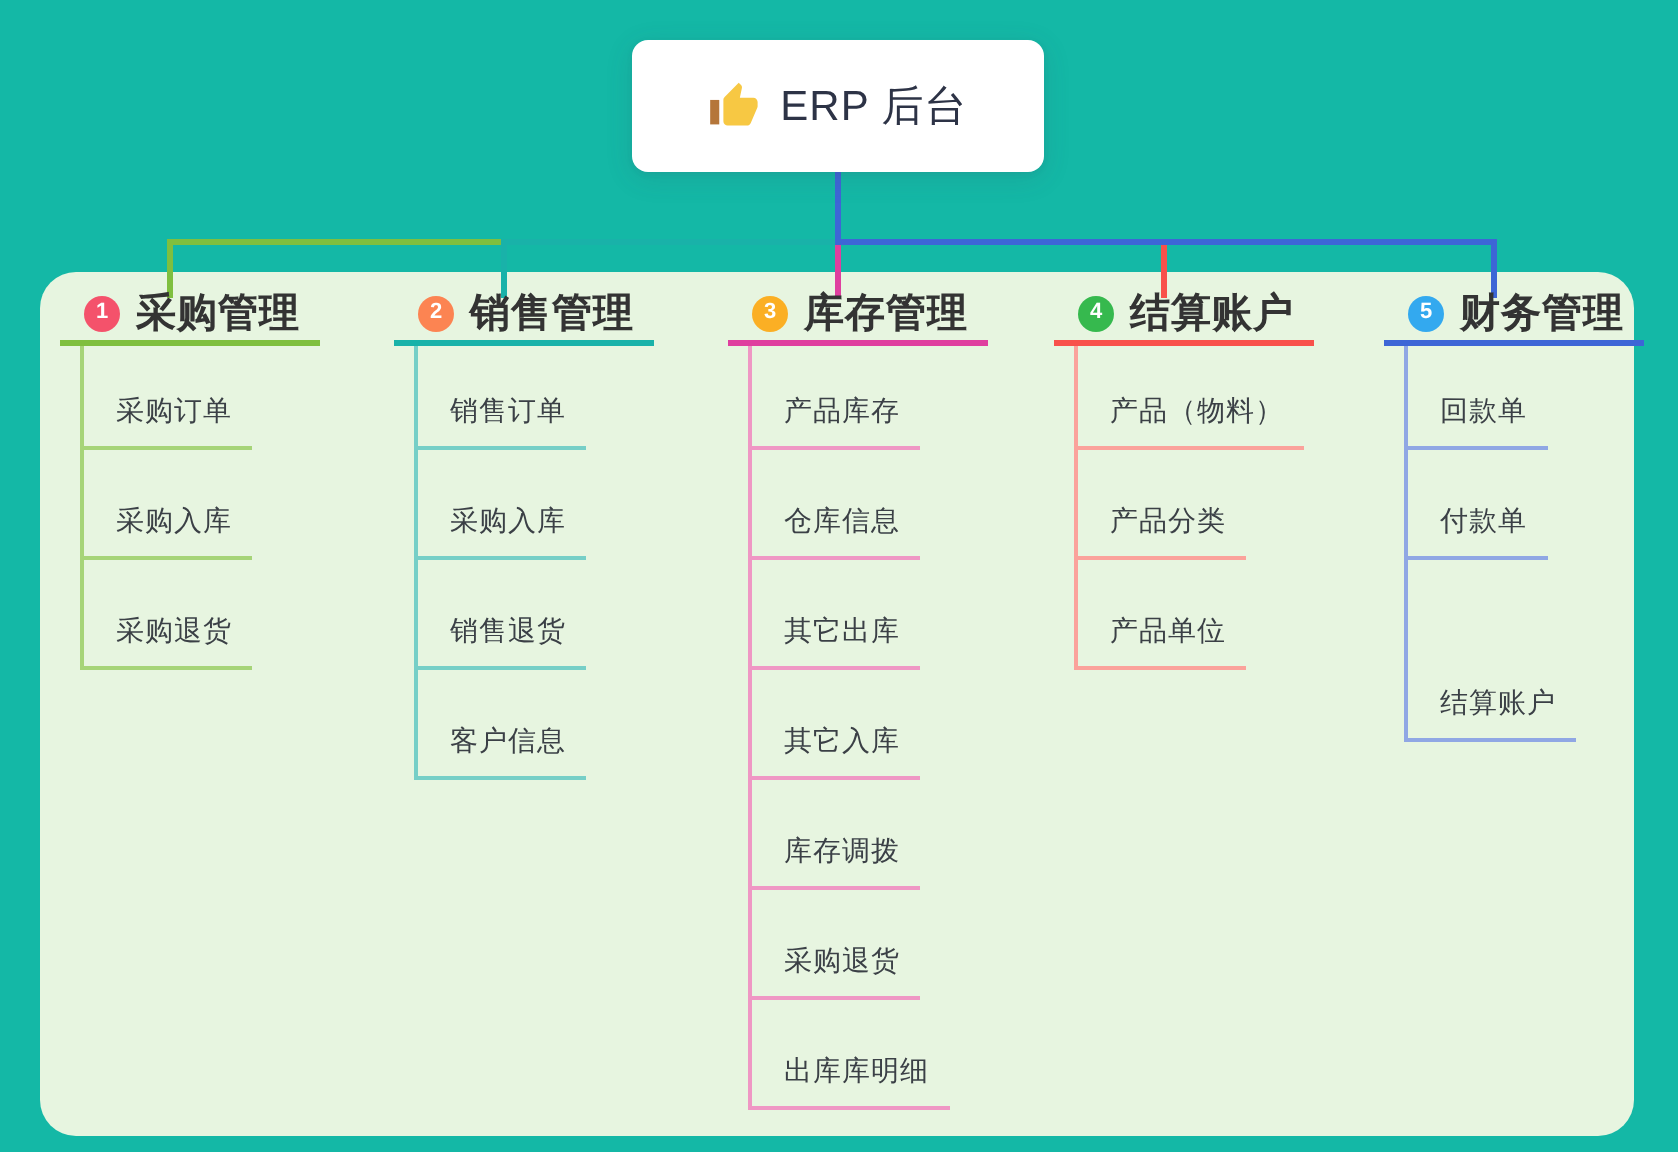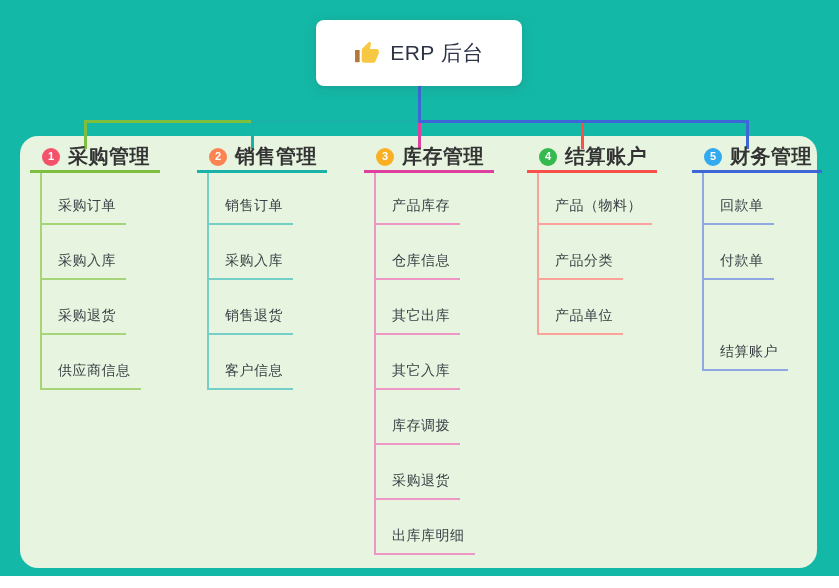--- a/index.html
+++ b/index.html
@@ -114,21 +114,20 @@
   <div id="branches">
   <div class="branch" style="left: 30px;">
     <div class="b-title" style="border-bottom-color: rgb(127, 191, 63);">
       <span class="badge" style="background: rgb(244, 82, 107);">1</span>
       <span class="b-label">采购管理</span>
     </div>
     <div class="b-children" style="border-left-color: rgb(166, 212, 120);">
           <div class="child" style="border-bottom-color: rgb(166, 212, 120);">采购订单</div>
           <div class="child" style="border-bottom-color: rgb(166, 212, 120);">采购入库</div>
           <div class="child" style="border-bottom-color: rgb(166, 212, 120);">采购退货</div>
-          <div class="child" style="border-bottom-color: rgb(166, 212, 120);">供应商信息</div>
         </div>
   </div>
 
   <div class="branch" style="left: 197px;">
     <div class="b-title" style="border-bottom-color: rgb(25, 178, 169);">
       <span class="badge" style="background: rgb(252, 132, 82);">2</span>
       <span class="b-label">销售管理</span>
     </div>
     <div class="b-children" style="border-left-color: rgb(118, 207, 199);">
           <div class="child" style="border-bottom-color: rgb(118, 207, 199);">销售订单</div>

